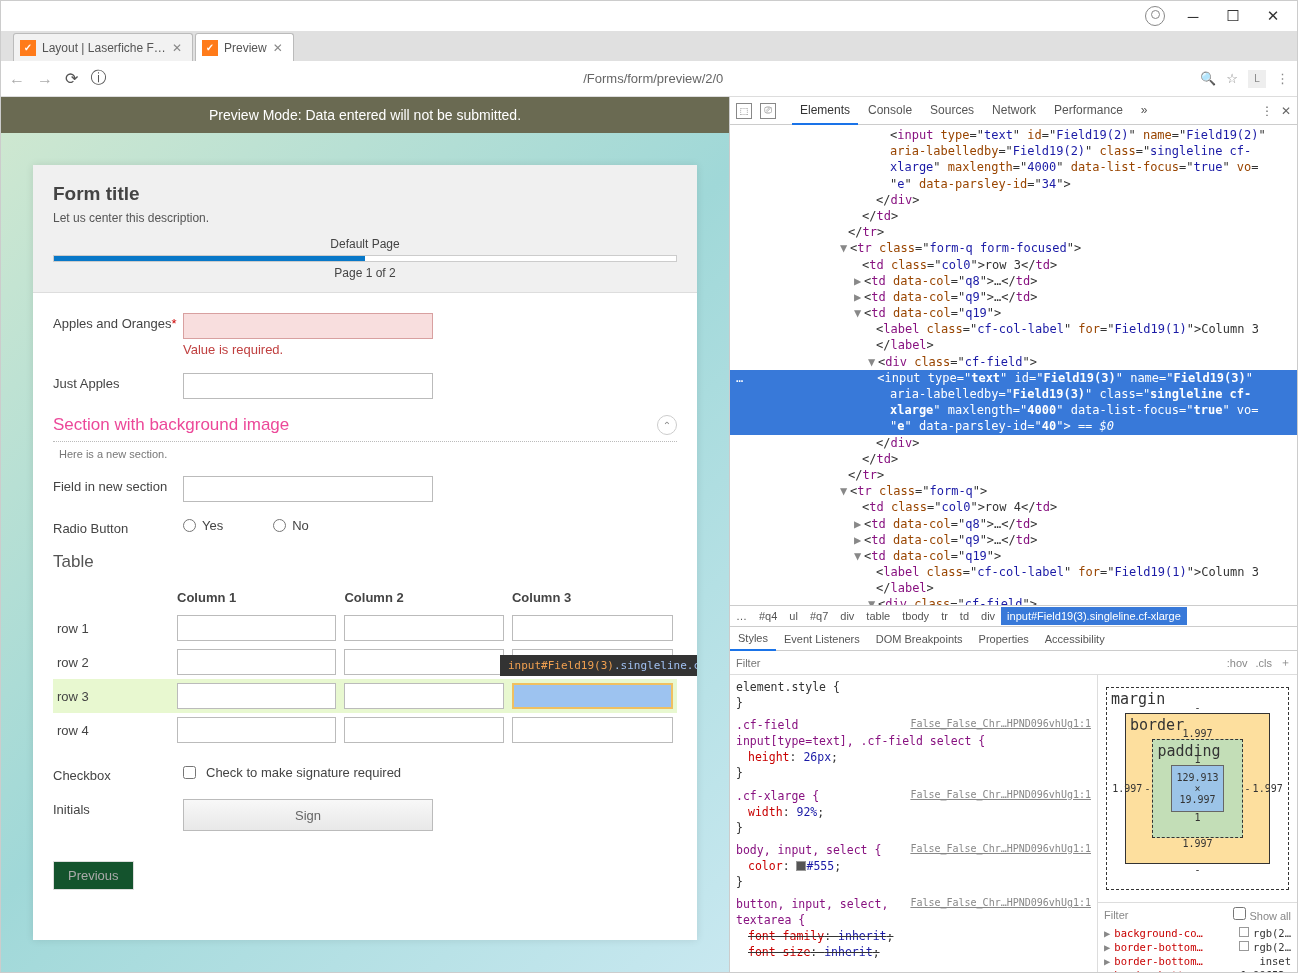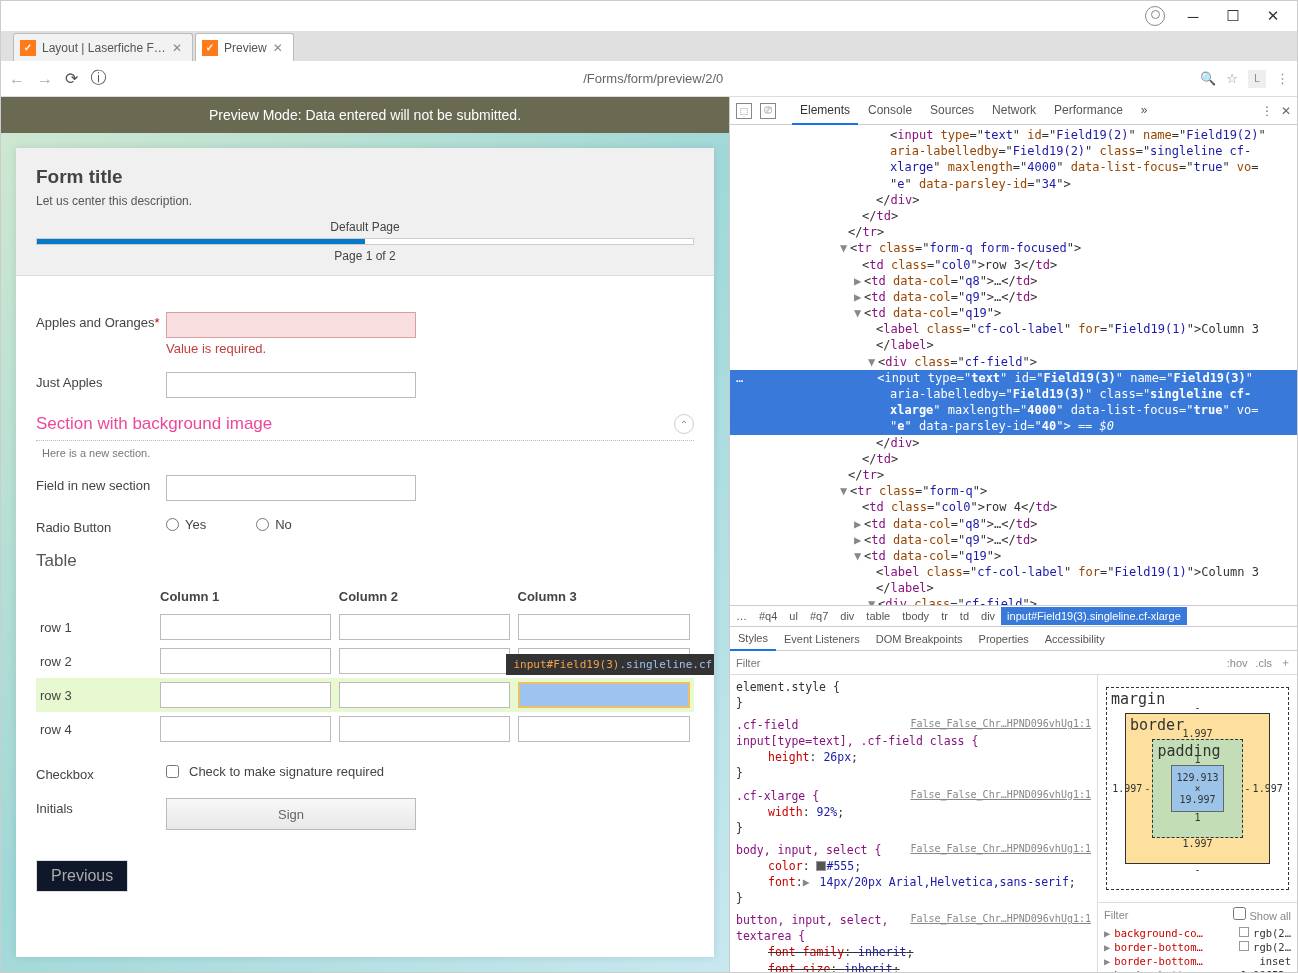--- a/index.html
+++ b/index.html
@@ -17,21 +17,21 @@
 .tab-close { color: #888; font-size: 12px; }
 .urlbar { height: 36px; background: #fff; border-bottom: 1px solid #ddd; display: flex; align-items: center; padding: 0 8px; gap: 12px; }
 .nav-btn { color: #aaa; font-size: 16px; }
 .url-text { flex: 1; text-align: center; color: #666; font-size: 13px; }
 .url-icons { display: flex; align-items: center; gap: 10px; color: #888; }
 .url-box { width: 18px; height: 18px; background: #eee; display: flex; align-items: center; justify-content: center; font-size: 10px; }
 .content-area { flex: 1; display: flex; min-height: 0; }
 
 .left-pane { width: 728px; background: linear-gradient(135deg, #d0e8d0 0%, #a0d8d8 50%, #c8e8f0 100%); display: flex; flex-direction: column; position: relative; }
 .preview-banner { background: #6a6a52; color: #fff; text-align: center; padding: 10px 0; font-size: 14px; }
-.form-card { margin: 15px; background: #fff; flex: 1; box-shadow: 0 0 8px rgba(0,0,0,0.1); display: flex; flex-direction: column; gap: 16px; }
+.form-card { margin: 32px; background: #fff; flex: 1; box-shadow: 0 0 8px rgba(0,0,0,0.1); display: flex; flex-direction: column; }
 .form-header { background: #f0f0f0; padding: 18px 20px 12px; border-bottom: 1px solid #ddd; }
 .form-title { font-size: 19px; font-weight: bold; color: #444; margin-bottom: 6px; }
 .form-desc { font-size: 12px; color: #555; margin-bottom: 12px; }
 .progress-wrap { text-align: center; font-size: 12px; color: #444; }
 .progress-bar { height: 7px; background: #fff; border: 1px solid #ccc; margin-top: 4px; display: flex; }
 .progress-fill { background: #0878c8; width: 50%; }
 .form-body { padding: 20px 20px 12px; overflow-y: auto; flex: 1; font-size: 13px; color: #444; }
 .frow { display: flex; align-items: flex-start; margin-bottom: 16px; }
 .flabel { width: 130px; padding-top: 3px; font-size: 13px; color: #444; }
 .req { color: #c00; }
@@ -51,21 +51,21 @@
 .ftable td { padding: 4px; }
 .ftable td:first-child { width: 120px; color: #444; }
 .ftable input { width: 100%; height: 26px; border: 1px solid #bbb; padding: 2px 4px; font: 14px/20px Arial; color: #555; }
 .row-hl { background: #e8f8d0; }
 .cell-hl input { background: #9dc3f0; border: 2px solid #f0c060 !important; }
 .tooltip { position: absolute; background: #333; color: #fff; font-size: 11px; padding: 4px 8px; white-space: nowrap; z-index: 10; font-family: monospace; }
 .tooltip .sel-id { color: #f0a050; }
 .tooltip .sel-cls { color: #a0c0f0; }
 .checkbox-row { display: flex; align-items: center; gap: 10px; }
 .sign-btn { width: 250px; height: 32px; background: linear-gradient(#f8f8f8,#e8e8e8); border: 1px solid #bbb; color: #666; font-size: 13px; }
-.prev-btn { background: #0f172a; border: 1px solid #ddd; color: #aaa; padding: 6px 14px; font-size: 16px; margin-top: 14px; }
+.prev-btn { background: #14532d; border: 1px solid #ddd; color: #aaa; padding: 6px 14px; font-size: 13px; margin-top: 14px; }
 
 .devtools { flex: 1; display: flex; flex-direction: column; border-left: 1px solid #ccc; background: #fff; min-width: 0; }
 .dt-top { height: 28px; border-bottom: 1px solid #ccc; display: flex; align-items: center; padding: 0 6px; gap: 8px; font-size: 12px; color: #555; }
 .dt-top-icon { width: 16px; height: 16px; border: 1px solid #888; display: flex; align-items: center; justify-content: center; font-size: 9px; }
 .dt-tabs { display: flex; gap: 2px; margin-left: 8px; }
 .dt-tab { padding: 6px 8px; color: #555; }
 .dt-tab.active { border-bottom: 2px solid #1a73e8; color: #333; }
 .dt-close { margin-left: auto; display: flex; gap: 8px; color: #666; }
 .dt-elements { flex: 1; overflow: auto; font-family: Consolas, monospace; font-size: 12px; line-height: 1.35; padding: 2px 0; }
 .dt-elements::-webkit-scrollbar { width: 14px; }
@@ -84,21 +84,21 @@
 .crumb.sel { background: #3879d9; color: #fff; }
 .dt-bottom { height: 345px; display: flex; flex-direction: column; }
 .styles-tabs { height: 24px; border-bottom: 1px solid #ccc; display: flex; align-items: center; font-size: 11px; color: #555; }
 .styles-tab { padding: 5px 8px; text-align: center; }
 .styles-tab.active { border-bottom: 2px solid #1a73e8; }
 .styles-filter { height: 24px; border-bottom: 1px solid #ddd; display: flex; align-items: center; font-size: 11px; padding: 0 6px; color: #888; gap: 8px; }
 .styles-body { flex: 1; display: flex; min-height: 0; }
 .styles-rules { flex: 1; overflow: auto; font-family: Consolas, monospace; font-size: 11.5px; padding: 4px 6px; line-height: 1.4; }
 .rule-src { float: right; color: #888; text-decoration: underline; font-size: 10px; }
 .sel-css { color: #881280; }
-.prop { color: #c80000; margin-left: 32px; }
+.prop { color: #c80000; margin-left: 12px; }
 .pval { color: #1a1aa6; }
 .strike { text-decoration: line-through; }
 .swatch { display: inline-block; width: 10px; height: 10px; background: #555; border: 1px solid #999; vertical-align: middle; }
 .box-panel { width: 200px; border-left: 1px solid #ddd; display: flex; flex-direction: column; font-size: 10px; overflow: auto; }
 .box-model { padding: 12px 8px; }
 .bm { border: 1px dashed #333; padding: 14px 18px; text-align: center; position: relative; font-family: Consolas, monospace; }
 .bm.margin { background: #fff; }
 .bm.border { background: #fddf9e; border: 1px solid #333; }
 .bm.padding { background: #c3deb7; border: 1px dashed #333; }
 .bm.content { background: #9cc4e8; border: 1px solid #666; padding: 6px 4px; }
@@ -334,29 +334,28 @@
         <div class="styles-filter">
           <input style="border: none; flex: 1 1 0%; font-size: 11px; outline: none;" placeholder="Filter">
           <span>:hov</span>
           <span>.cls</span>
           <span>＋</span>
         </div>
         <div class="styles-body">
           <div class="styles-rules">
             <div><span>element.style {</span></div>
             <div>}</div>
-            <div style="margin-top:6px"><span class="rule-src">False_False_Chr…HPND096vhUg1:1</span><span class="sel-css">.cf-field input[type=text], .cf-field class {</span></div>
+            <div style="margin-top:6px"><span class="rule-src">False_False_Chr…HPND096vhUg1:1</span><span class="sel-css">.cf-field input[type=text], .cf-field select {</span></div>
             <div><span class="prop">height</span>: <span class="pval">26px</span>;</div>
             <div>}</div>
             <div style="margin-top:6px"><span class="rule-src">False_False_Chr…HPND096vhUg1:1</span><span class="sel-css">.cf-xlarge {</span></div>
             <div><span class="prop">width</span>: <span class="pval">92%</span>;</div>
             <div>}</div>
             <div style="margin-top:6px"><span class="rule-src">False_False_Chr…HPND096vhUg1:1</span><span class="sel-css">body, input, select {</span></div>
             <div><span class="prop">color</span>: <span class="swatch"></span><span class="pval">#555</span>;</div>
-            <div><span class="prop">font</span>:<span class="tri">▶</span> <span class="pval">14px/20px Arial,Helvetica,sans-serif</span>;</div>
             <div>}</div>
             <div style="margin-top:6px"><span class="rule-src">False_False_Chr…HPND096vhUg1:1</span><span class="sel-css">button, input, select, textarea {</span></div>
             <div class="strike"><span class="prop">font-family</span>: <span class="pval">inherit</span>;</div>
             <div class="strike"><span class="prop">font-size</span>: <span class="pval">inherit</span>;</div>
 
           </div>
           <div class="box-panel">
             <div class="box-model">
               <div class="bm margin"><span class="bm-label">margin</span><span>-</span>
                 <div class="bm border"><span class="bm-label">border</span><span>1.997</span>

